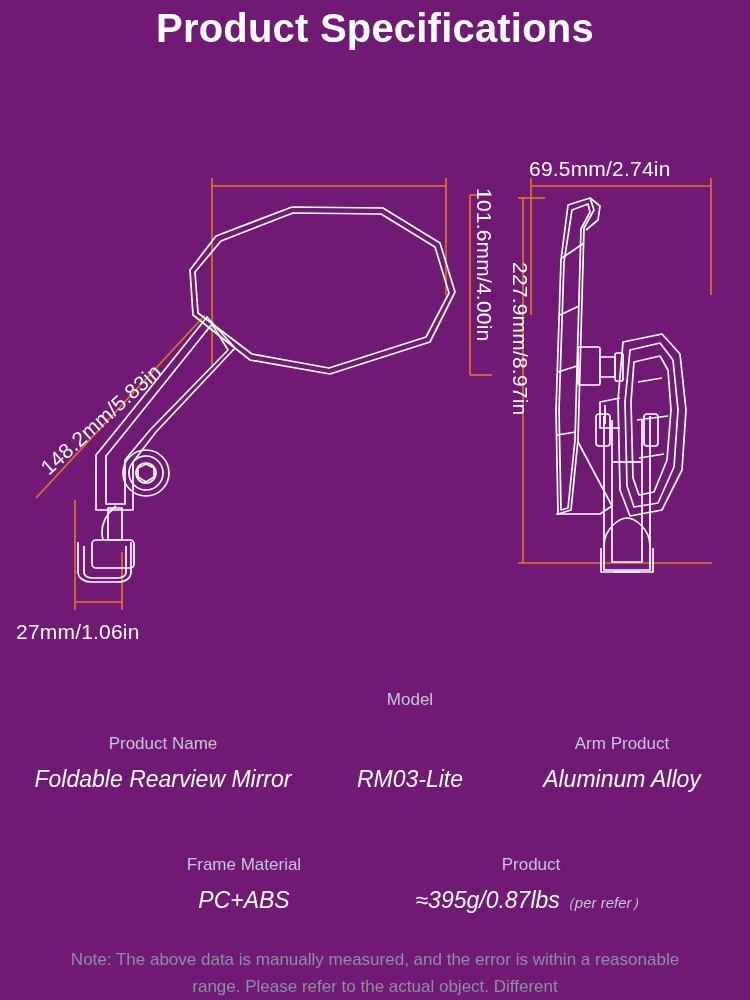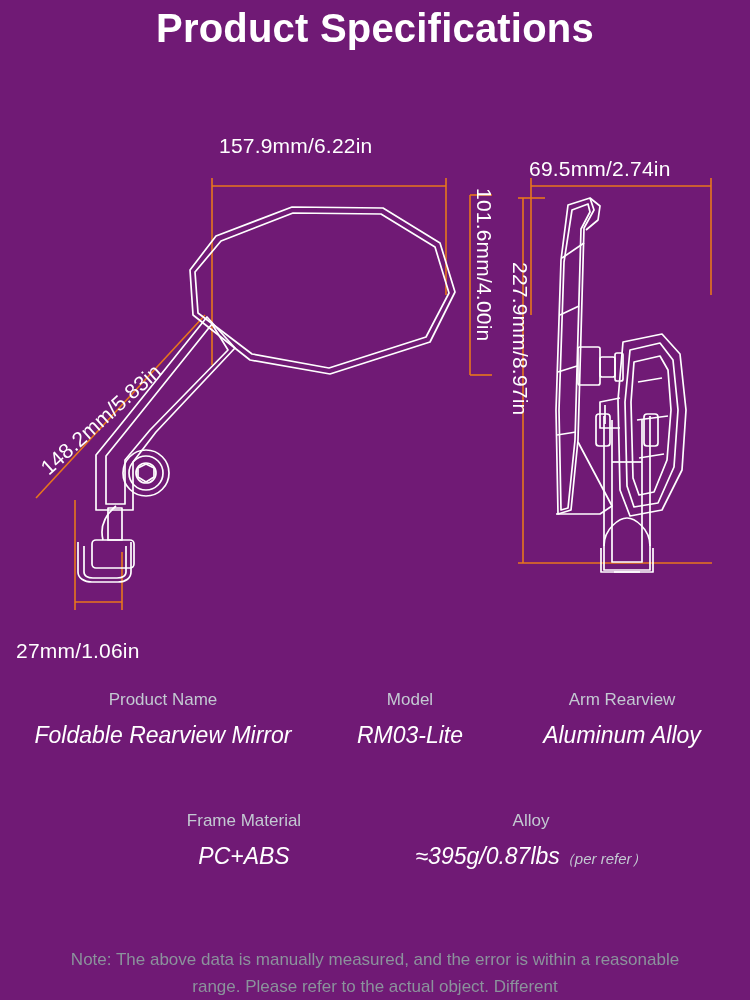--- a/index.html
+++ b/index.html
@@ -65,21 +65,21 @@
   #dim-sideheight {
     left: 508px; top: 262px;
     transform-origin: left top;
     transform: rotate(90deg) translate(0, -100%);
   }
   #dim-arm {
     left: 36px; top: 462px;
     transform-origin: left top;
     transform: rotate(-42deg);
   }
-  #dim-clamp      { left: 16px; top: 639px; }
+  #dim-clamp      { left: 16px; top: 620px; }
 
   
   .specs {
     position: absolute;
     left: 0;
     top: 690px;
     width: 750px;
   }
   .spec-row {
     display: flex;
@@ -105,21 +105,21 @@
     white-space: nowrap;
     font-weight: 400;
     font-style: italic;
   }
   .spec-value .suffix {
     font-size: 15px;
     color: #c3c9d2;
   }
 
   .row1 .c1 { width: 300px; }
-  .row1 .c2 { width: 170px; }
+  .row1 .c2 { width: 170px; gap: 44px; }
   .row1 .c3 { width: 230px; }
 
   .row2 .c1 { width: 300px; }
   .row2 .c2 { width: 250px; }
   .row2 .c3 { width: 150px; }
 
   .spec-row.row2 { margin-top: 0; }
 
   
   .note {
@@ -225,51 +225,50 @@
         <rect x="596" y="304" width="14" height="32" rx="3"></rect>
         <rect x="644" y="304" width="14" height="32" rx="3"></rect>
         <path d="M612,352 L642,352"></path>
         <path d="M604,436 C604,418 620,408 627,408 C634,408 650,418 650,436"></path>
         <path d="M601,438 L601,462 L653,462 L653,438"></path>
         <path d="M614,462 L640,462"></path>
       </g>
     </svg>
   </div>
 
-  <div class="dim" id="dim-width">157.9mm/6.22in</div>
   <div class="dim" id="dim-depth">69.5mm/2.74in</div>
   <div class="dim" id="dim-height">101.6mm/4.00in</div>
   <div class="dim" id="dim-sideheight">227.9mm/8.97in</div>
   <div class="dim" id="dim-arm">148.2mm/5.83in</div>
   <div class="dim" id="dim-clamp">27mm/1.06in</div>
 
   <div class="specs">
 
     <div class="spec-row row1">
       <div class="spec-cell c1">
         <div class="spec-label">Product Name</div>
         <div class="spec-value">Foldable Rearview Mirror</div>
       </div>
       <div class="spec-cell c2">
         <div class="spec-label">Model</div>
         <div class="spec-value">RM03-Lite</div>
       </div>
       <div class="spec-cell c3">
-        <div class="spec-label">Arm Rearview</div>
+        <div class="spec-label">Arm Product</div>
         <div class="spec-value">Aluminum Alloy</div>
       </div>
     </div>
 
     <div class="spec-row row2" style="margin-top:62px">
       <div class="spec-cell c1">
         <div class="spec-label">Frame Material</div>
         <div class="spec-value">PC+ABS</div>
       </div>
       <div class="spec-cell c2">
-        <div class="spec-label">Alloy</div>
+        <div class="spec-label">Product</div>
         <div class="spec-value"><span>≈395g/0.87lbs</span><span class="suffix">（per refer）</span></div>
       </div>
     </div>
   </div>
 
   <div class="note">Note: The above data is manually measured, and the error is within a reasonable range. Please refer to the actual object. Different</div>
 
 </div>
 
 </body></html>

